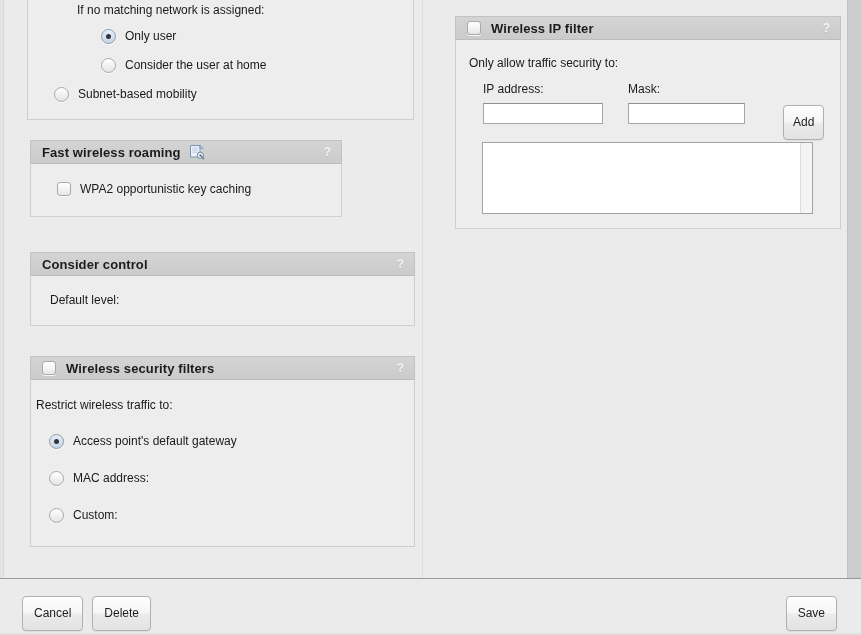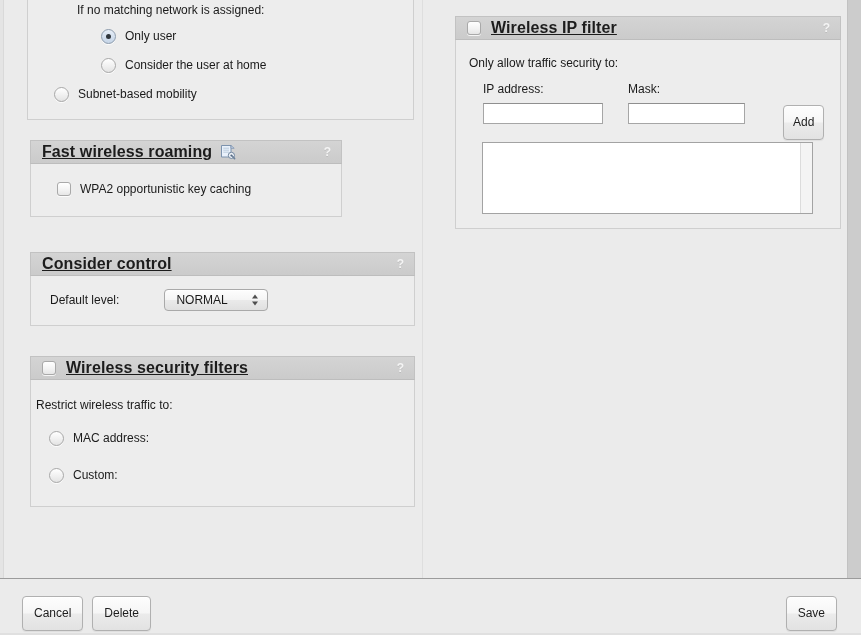--- a/index.html
+++ b/index.html
@@ -85,24 +85,23 @@
     border: 1px solid #c2c2c2;
     border-bottom: 1px solid #bdbdbd;
     box-sizing: border-box;
     display: flex;
     align-items: center;
     padding: 0 8px 0 11px;
     position: relative;
   }
   .panel-title {
     font-weight: bold;
-    font-size: 16px;
+    font-size: 13px;
     color: #1c1c1c;
     letter-spacing: 0.1px;
-    text-decoration: underline;
   }
   .panel-help {
     position: absolute;
     right: 10px;
     top: 50%;
     transform: translateY(-50%);
     font-weight: bold;
     font-size: 12px;
     color: #f4f4f4;
     text-shadow: 0 1px 0 rgba(0,0,0,0.08);
@@ -358,39 +357,39 @@
 
       <div style="position:absolute; left:26px; top:252px; width:385px;">
         <div class="panel-header">
           <span class="panel-title">Consider control</span>
           <span class="panel-help">?</span>
         </div>
         <div class="panel">
           <div class="panel-body" style="padding:13px 0 14px 0;">
             <div class="row" style="padding-left:19px;">
               <span class="plain-label">Default level:</span>
-              <span class="select" style="margin-left:45px;">
-                <span class="select-value">NORMAL</span>
-                <span class="select-arrows"></span>
-              </span>
             </div>
           </div>
         </div>
       </div>
 
       <div style="position:absolute; left:26px; top:356px; width:385px;">
         <div class="panel-header">
           <span class="checkbox" style="margin-right:10px;"></span>
           <span class="panel-title">Wireless security filters</span>
           <span class="panel-help">?</span>
         </div>
         <div class="panel">
           <div class="panel-body" style="padding:18px 0 20px 0;">
             <div style="padding-left:5px;">
               <span class="plain-label">Restrict wireless traffic to:</span>
+            </div>
+            <div class="row" style="padding-left:18px; margin-top:18px;">
+              <span class="radio checked"></span>
+              <span class="ctl-label">Access point's default gateway</span>
             </div>
             <div class="row" style="padding-left:18px; margin-top:15px;">
               <span class="radio"></span>
               <span class="ctl-label">MAC address:</span>
             </div>
             <div class="row" style="padding-left:18px; margin-top:15px;text-align:right;">
               <span class="radio"></span>
               <span class="ctl-label">Custom:</span>
             </div>
           </div>

